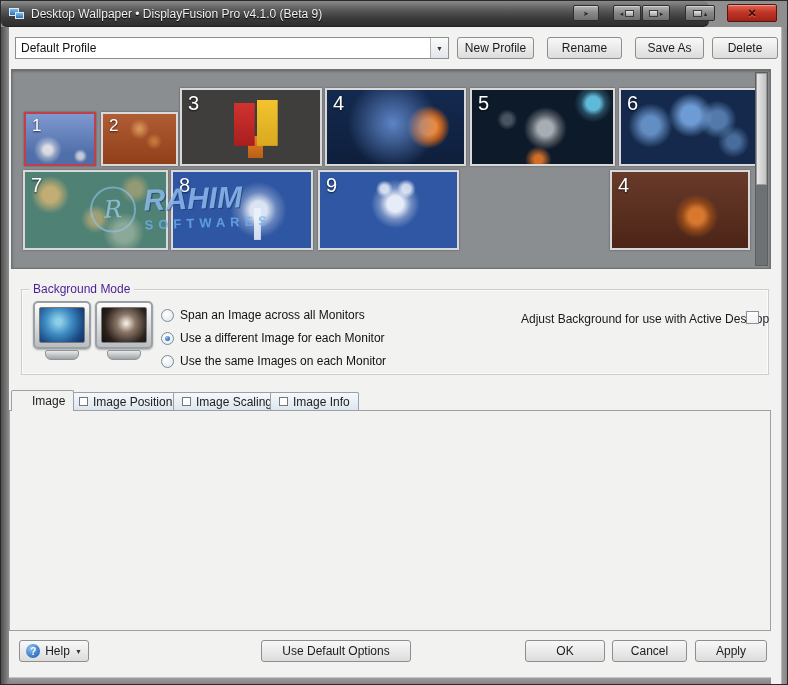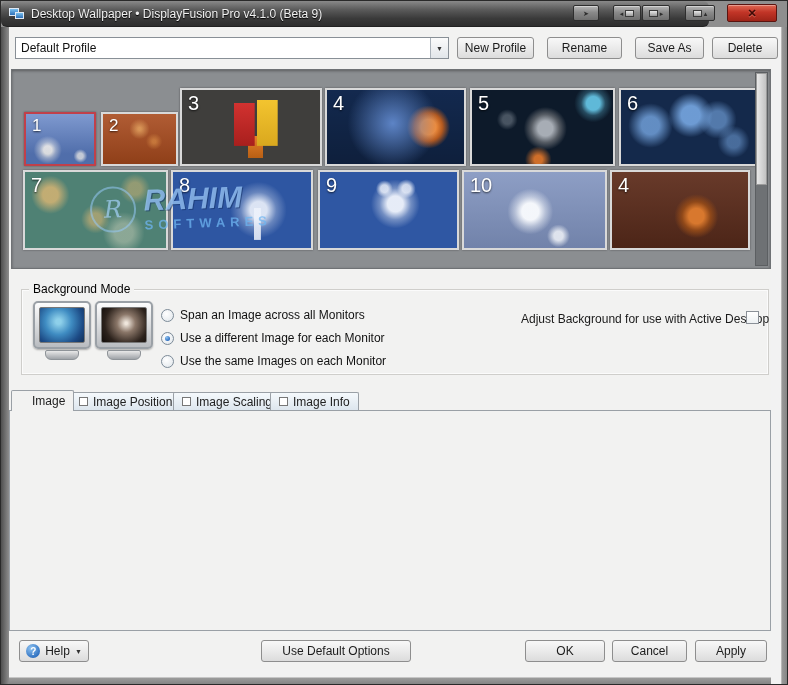--- a/index.html
+++ b/index.html
@@ -96,21 +96,21 @@
     pointer-events:none;transform:rotate(-2deg);}
   .wm-logo{width:46px;height:46px;border:2px solid rgba(150,200,245,.55);border-radius:50%;flex:none;
     display:flex;align-items:center;justify-content:center;font-family:"DejaVu Serif",serif;font-style:italic;
     font-size:24px;color:rgba(165,210,250,.7);}
   .wm-text{display:flex;flex-direction:column;line-height:1;}
   .wm-line1{font-size:30px;font-weight:bold;font-style:italic;color:rgba(150,195,245,.8);text-shadow:1px 1px 0 rgba(20,50,100,.55);}
   .wm-line2{font-size:13px;font-weight:bold;letter-spacing:5px;color:rgba(110,180,240,.75);margin-top:3px;}
   
   .groupbox{position:absolute;left:20px;top:288px;width:748px;height:86px;border:1px solid #cfcecb;
     box-shadow:inset 0 0 0 1px rgba(255,255,255,.7);}
-  .group-legend{position:absolute;left:28px;top:281px;background:#f2f2f1;padding:0 4px;font-size:12px;color:#000000;}
+  .group-legend{position:absolute;left:28px;top:281px;background:#f2f2f1;padding:0 4px;font-size:12px;color:#4c1d95;}
   .bm-mon{position:absolute;width:58px;height:48px;border:2px solid #9aa0a6;border-radius:5px;
     background:linear-gradient(#fdfdfd,#b9bcc0);box-shadow:0 1px 2px rgba(0,0,0,.3);}
   .bm-screen{position:absolute;inset:4px;border-radius:2px;border:1px solid #777;}
   .bm-earth{background:radial-gradient(circle at 42% 40%,#8ed0ea 8%,#3f8cc2 40%,#1c4a85 75%,#123057);}
   .bm-galaxy{background:radial-gradient(circle at 55% 45%,#efe6dc 4%,#8a7668 30%,#2c221c 70%,#120d0a);}
   .bm-stand{position:absolute;width:34px;height:10px;background:linear-gradient(#e8e8e8,#9fa3a8);
     border:1px solid #8e9398;border-radius:2px 2px 6px 6px;}
   .radio-row{position:absolute;display:flex;align-items:center;gap:6px;font-size:12px;color:#111;}
   
   .tab{position:absolute;top:391px;height:18px;border:1px solid #9aa0a6;border-bottom:none;border-radius:2px 2px 0 0;
@@ -206,23 +206,20 @@
       </div>
     <div class="mon mon7" style="left: 11px; top: 100px; width: 145px; height: 80px; background-color: rgb(79, 129, 116);">
         <span class="mon-num">7</span>
       </div>
     <div class="mon mon8" style="left: 159px; top: 100px; width: 142px; height: 80px; background-color: rgb(46, 86, 162);">
         <span class="mon-num">8</span>
       </div>
     <div class="mon mon9" style="left: 306px; top: 100px; width: 141px; height: 80px; background-color: rgb(47, 87, 163);">
         <span class="mon-num">9</span>
       </div>
-    <div class="mon mon10" style="left: 450px; top: 100px; width: 145px; height: 80px; background-color: rgb(126, 145, 189);">
-        <span class="mon-num">10</span>
-      </div>
     <div class="mon mon11" style="left: 598px; top: 100px; width: 140px; height: 80px; background-color: rgb(95, 46, 29);">
         <span class="mon-num">4</span>
       </div>
     <div class="scrollbar">
         <div class="scroll-thumb"></div>
       </div>
     <div class="watermark">
       <div class="wm-logo">R</div>
       <div class="wm-text">
         <span class="wm-line1">RAHIM</span>

